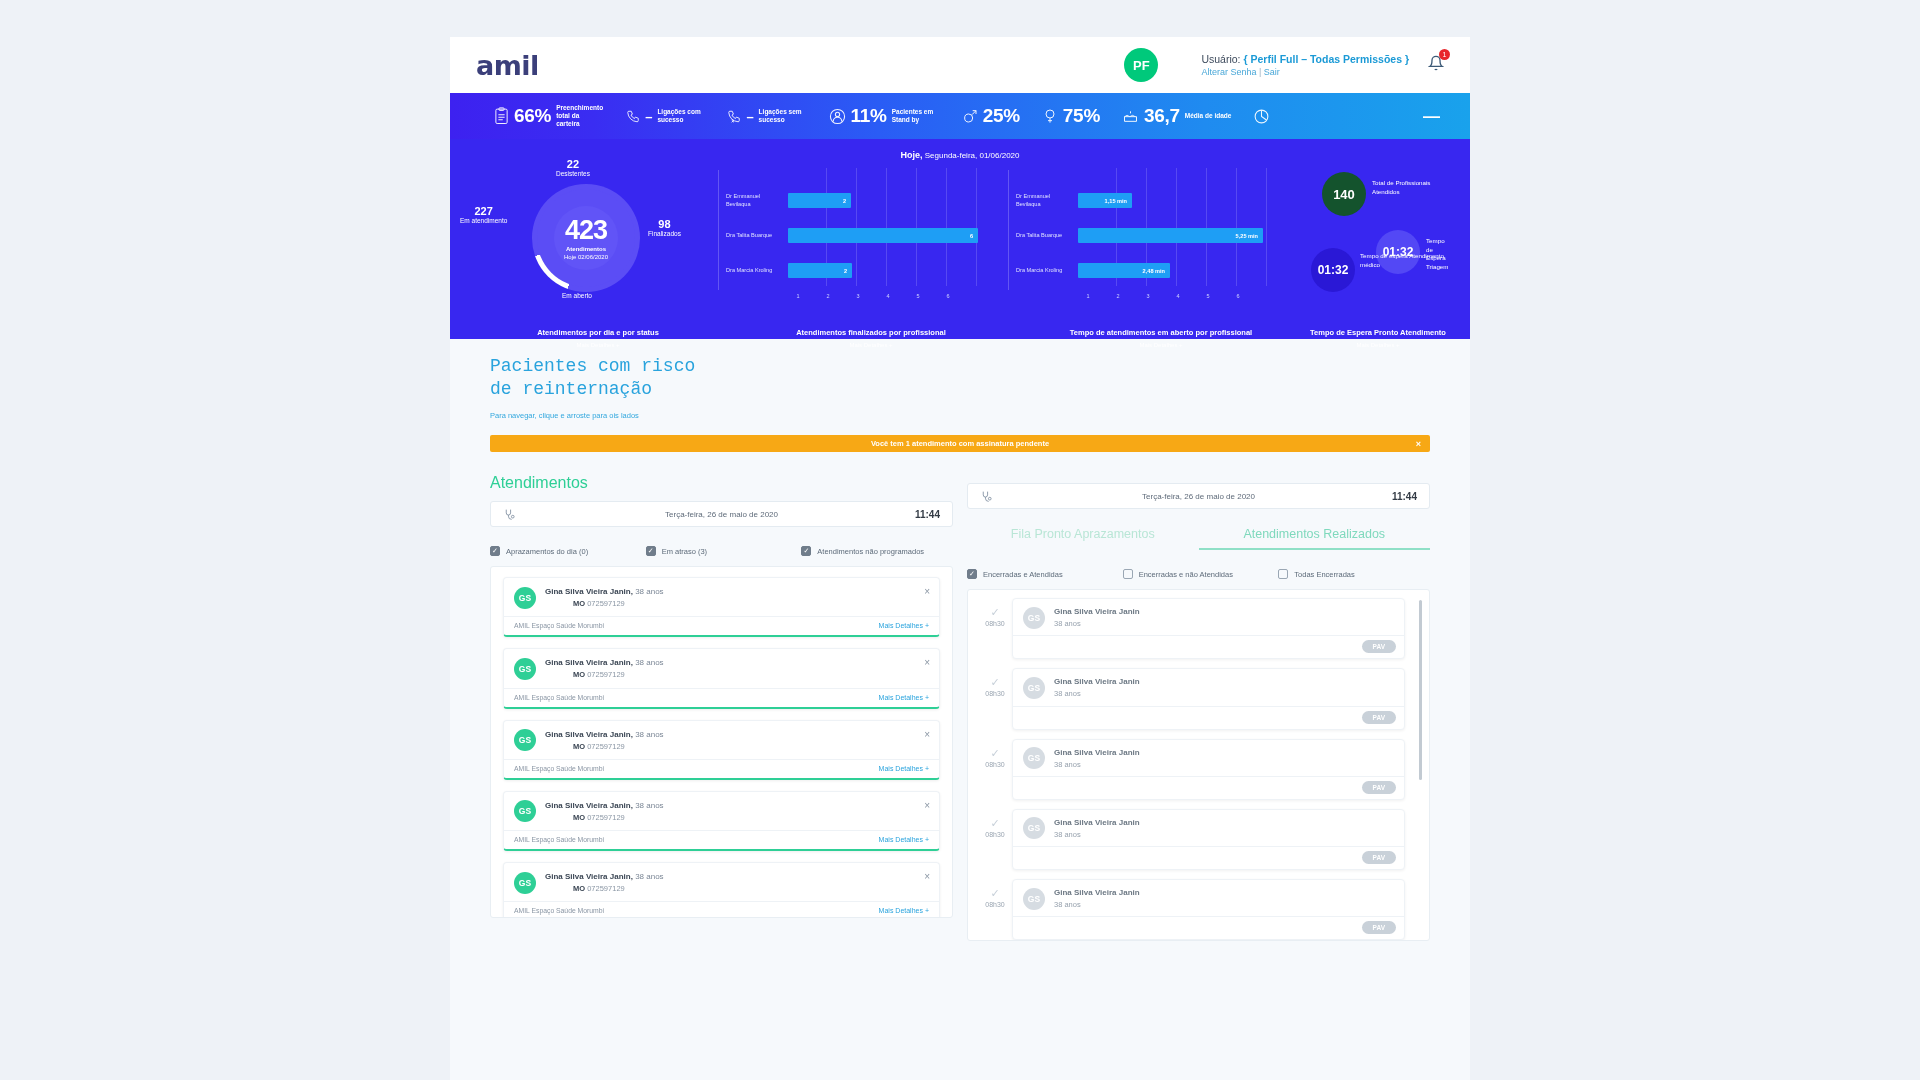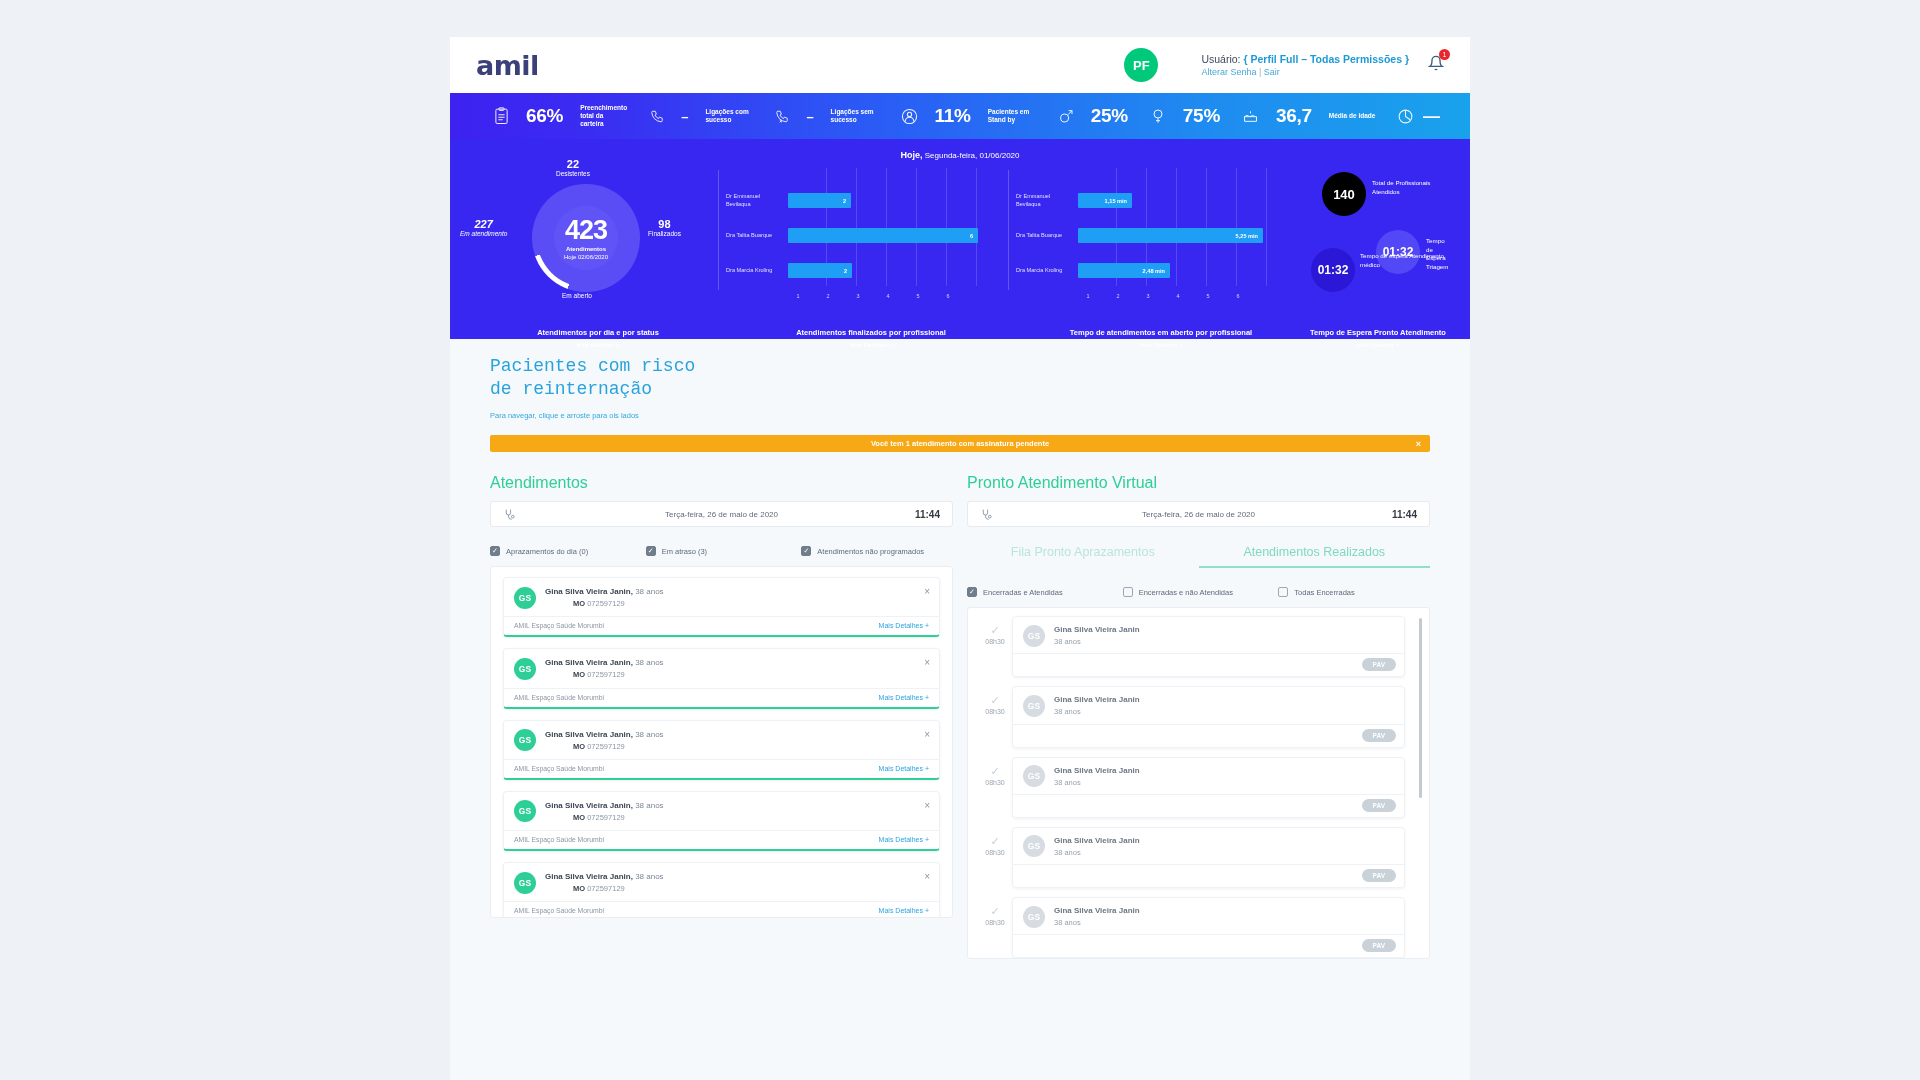--- a/index.html
+++ b/index.html
@@ -47,21 +47,21 @@
     display: flex; align-items: center; justify-content: center;
   }
 
   
   .kpi-strip {
     height: 46px;
     background: linear-gradient(90deg,#3d21f0 0%,#3a2df2 14%,#2a5cf5 42%,#1f8bf0 74%,#19a2ec 100%);
     display: flex; align-items: center; padding-left: 44px; gap: 0px;
     position: relative;
   }
-  .kpi { display: flex; align-items: center; gap: 17px; color: #fff; margin-right: 22px; }
+  .kpi { display: flex; align-items: center; gap: 5px; color: #fff; margin-right: 22px; }
   .kpi svg { opacity: .92; }
   .kpi-val { font-size: 19px; font-weight: bold; letter-spacing: -0.3px; }
   .kpi-lbl { font-size: 6.5px; line-height: 1.25; font-weight: bold; max-width: 48px; }
   .kpi-dash { font-size: 13px; font-weight: bold; }
   .kpi-minimize {
     position: absolute; right: 30px; color: #fff; font-size: 17px;
     font-weight: bold; line-height: 1;
   }
 
   
@@ -86,21 +86,21 @@
     position: absolute; inset: 22px; border-radius: 50%; background: #6154f7;
     display: flex; flex-direction: column; align-items: center; justify-content: center;
   }
   .donut-num { font-size: 27px; font-weight: bold; letter-spacing: -1px; }
   .donut-lbl { font-size: 6px; font-weight: bold; text-align: center; line-height: 1.3; }
   .donut-lbl span { font-weight: normal; }
   .st { position: absolute; text-align: center; }
   .st-num { font-size: 11px; font-weight: bold; }
   .st-lbl { font-size: 6.5px; }
   .st-top { left: 86px; top: -4px; }
-  .st-left { left: -10px; top: 56px; font-style: italic; }
+  .st-left { left: -10px; top: 43px; }
   .st-right { left: 178px; top: 56px; }
   .st-bottom { left: 92px; top: 118px; }
 
   
   .col-chart { width: 290px; padding-top: 26px; position: relative; }
   .col-chart.divider::before {
     content: ""; position: absolute; left: -8px; top: 8px;
     width: 1px; height: 120px; background: rgba(255,255,255,.22);
   }
   .bar-row { display: flex; align-items: center; height: 26px; margin-bottom: 9px; }
@@ -119,21 +119,21 @@
     position: absolute; top: -20px; width: 1px; height: 118px;
     background: rgba(255,255,255,.16);
   }
   .axis { display: flex; margin-left: 62px; position: relative; height: 10px; }
   .axis span { position: absolute; font-size: 5.5px; color: #cfd3ff; transform: translateX(-50%); }
 
   
   .col-stats { flex: 1; position: relative; }
   .bub { position: absolute; border-radius: 50%; display: flex; align-items: center; justify-content: center; font-weight: bold; }
   .bub-txt { position: absolute; font-size: 6.2px; line-height: 1.4; }
-  .b1 { left: 16px; top: 10px; width: 44px; height: 44px; background: #000000; font-size: 13px; }
+  .b1 { left: 16px; top: 10px; width: 44px; height: 44px; background: #14532d; font-size: 13px; }
   .t1 { left: 66px; top: 17px; }
   .b2 { left: 70px; top: 68px; width: 44px; height: 44px; background: #5348f5; font-size: 12px; }
   .t2 { left: 120px; top: 75px; }
   .b3 { left: 5px; top: 86px; width: 44px; height: 44px; background: #2a18d6; font-size: 12px; }
   .t3 { left: 54px; top: 90px; }
 
   .dash-foot { display: flex; padding: 0 20px; }
   .dfoot { text-align: center; }
   .dfoot-t { font-size: 7.5px; font-weight: bold; line-height: 1.45; }
   .dfoot-m { font-size: 6px; margin-top: 3px; }
@@ -585,21 +585,20 @@
             </div>
             <div class="pc-bot">
               <div class="pc-unit">AMIL Espaço Saúde Morumbi</div>
               <div class="pc-more">Mais Detalhes +</div>
             </div>
           </div>
         </div>
     </div>
 
     <div class="panel">
-      <div class="panel-title">Pronto Atendimento Virtual</div>
       <div class="date-bar">
         <svg class="steth" width="13" height="13" viewBox="0 0 24 24" fill="none" stroke="currentColor" stroke-width="1.6">
           <path d="M6 3v6a4 4 0 0 0 8 0V3"></path>
             <circle cx="18" cy="16" r="2.5"></circle>
             <path d="M10 13v2a6 6 0 0 0 6 6"></path>
         </svg>
         <div class="date-txt">Terça-feira, 26 de maio de 2020</div>
         <div class="date-time">11:44</div>
       </div>
       <div class="tabs">

